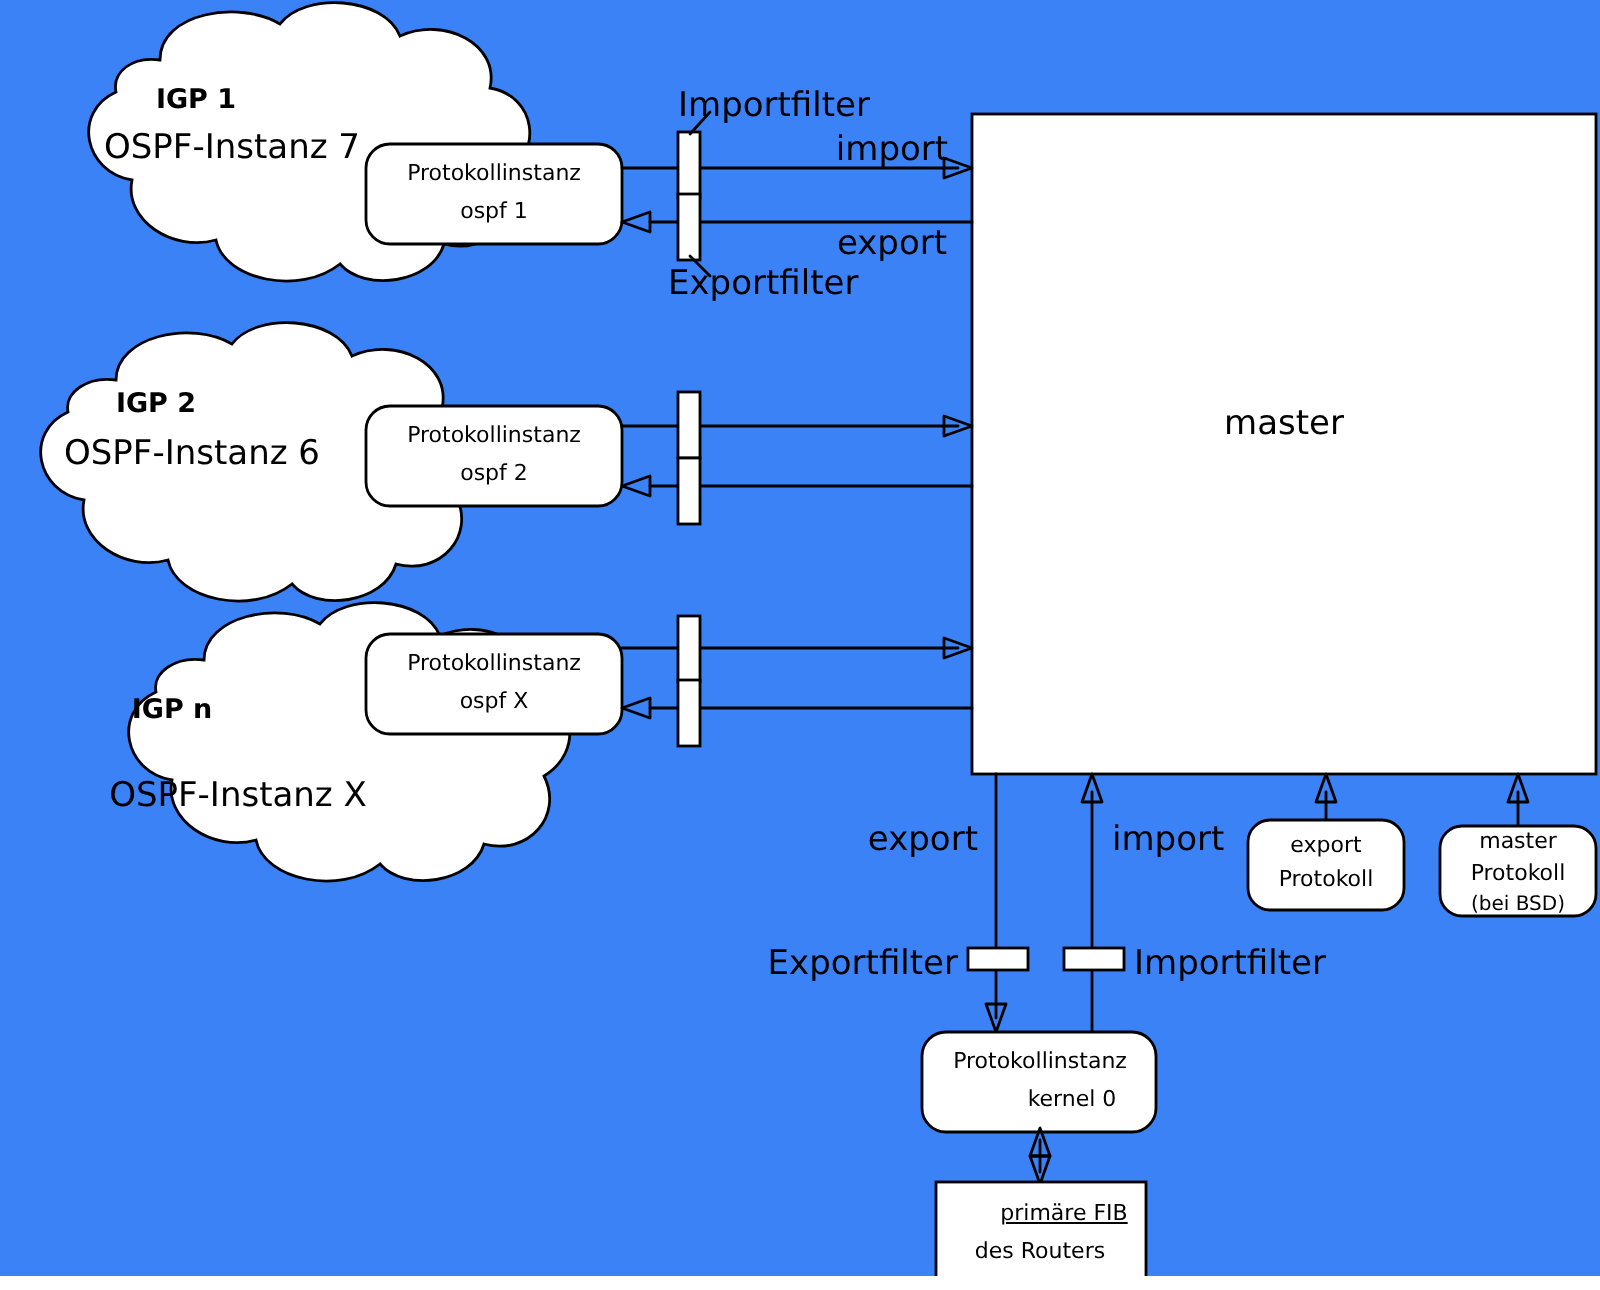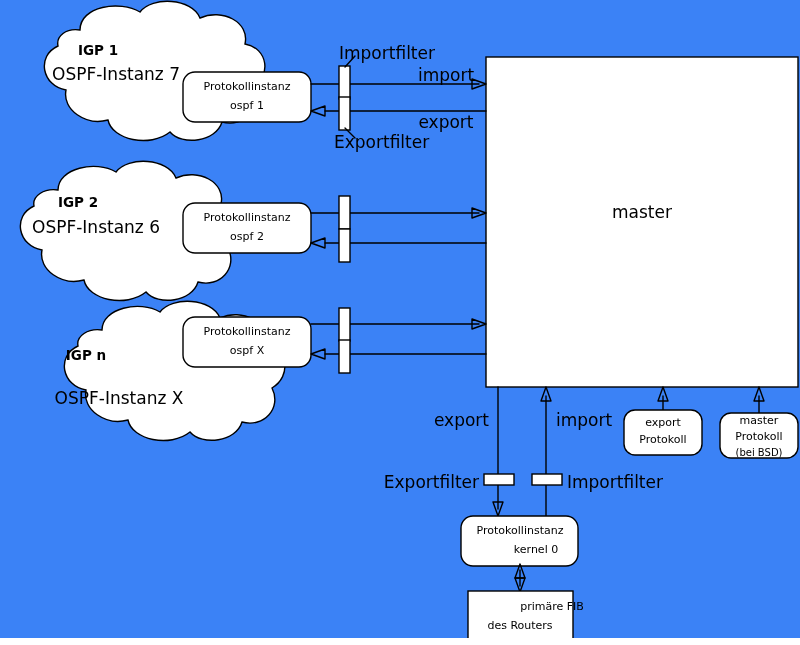--- a/index.html
+++ b/index.html
@@ -209,16 +209,16 @@
   <div class="lbl box-text center" style="left:663px; top:416px;">export</div>
   <div class="lbl box-text center" style="left:663px; top:433px;">Protokoll</div>
 
   <div class="lbl box-text center" style="left:759px; top:414px;">master</div>
   <div class="lbl box-text center" style="left:759px; top:430px;">Protokoll</div>
   <div class="lbl small-note center" style="left:759px; top:447px;">(bei BSD)</div>
 
   <div class="lbl box-text center" style="left:520px; top:524px;">Protokollinstanz</div>
   <div class="lbl box-text center" style="left:536px; top:543px;">kernel 0</div>
 
-  <div class="lbl box-text center" style="left:552px; top:600px;">primäre FIB</div>
+  <div class="lbl box-text center" style="left:532px; top:600px;text-decoration:underline;">primäre FIB</div>
   <div class="lbl box-text center" style="left:520px; top:619px;">des Routers</div>
 
 </div>
 
 </body></html>

